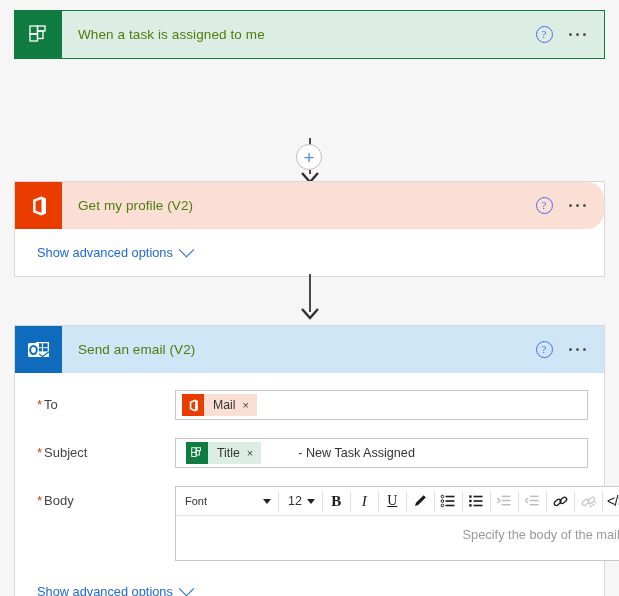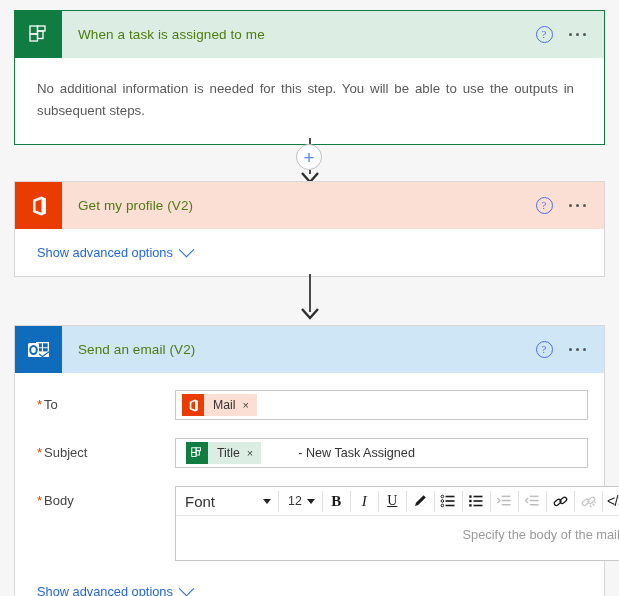--- a/index.html
+++ b/index.html
@@ -20,21 +20,21 @@
     border: 1px solid #d8d8d8;
   }
   .card.selected { border: 1px solid #107c41; }
 
   .card-header {
     height: 47px;
     display: flex;
     align-items: center;
   }
   .hdr-green { background: #dceee3; }
-  .hdr-peach { background: #fbdfd4; }
+  .hdr-peach { background: #fbdfd4; border-radius: 17px; }
   .hdr-blue  { background: #cfe6f7; }
 
   .conn-icon {
     width: 47px; height: 47px;
     flex: 0 0 47px;
     display: flex; align-items: center; justify-content: center;
   }
   .ic-planner { background: #107c41; }
   .ic-o365    { background: #eb3c00; }
   .ic-outlook { background: #0f6cbd; }
@@ -136,21 +136,21 @@
   .rte-toolbar {
     display: flex; align-items: center;
     height: 29px;
     border-bottom: 1px solid #e2e2e2;
     padding: 0 1px;
   }
   .tb-sep { width: 1px; height: 21px; background: #e0e0e0; margin: 0 1px; }
   .tb-font {
     display: flex; align-items: center; justify-content: space-between;
     width: 100px; height: 38px; padding: 0 6px 0 8px;
-    font-size: 15px; color: #333;
+    font-size: 11px; color: #333;
   }
   .tb-size {
     display: flex; align-items: center; gap: 5px;
     height: 16px; padding: 0 6px 0 8px;
     font-size: 12.4px; color: #333;
   }
   .caret {
     width: 0; height: 0;
     border-left: 4.5px solid transparent;
     border-right: 4.5px solid transparent;
@@ -190,23 +190,20 @@
       </div>
       <div class="card-title">When a task is assigned to me</div>
       <div class="hdr-actions">
         <div class="help-icon">?</div>
         <div class="dots">
             <i></i>
             <i></i>
             <i></i>
           </div>
       </div>
-    </div>
-    <div class="card-body">
-      <div class="note-text">No additional information is needed for this step. You will be able to use the outputs in subsequent steps.</div>
     </div>
   </div>
 
   <div class="connector" style="top:138px;height:44px;">
     <div class="c-line" style="top:0px;height:8px;"></div>
     <div class="plus-btn" style="top:6px;">
       <span>+</span>
     </div>
     <div class="c-line" style="top:32px;height:4px;"></div>
     <div class="c-arrow" style="top:34px;">

